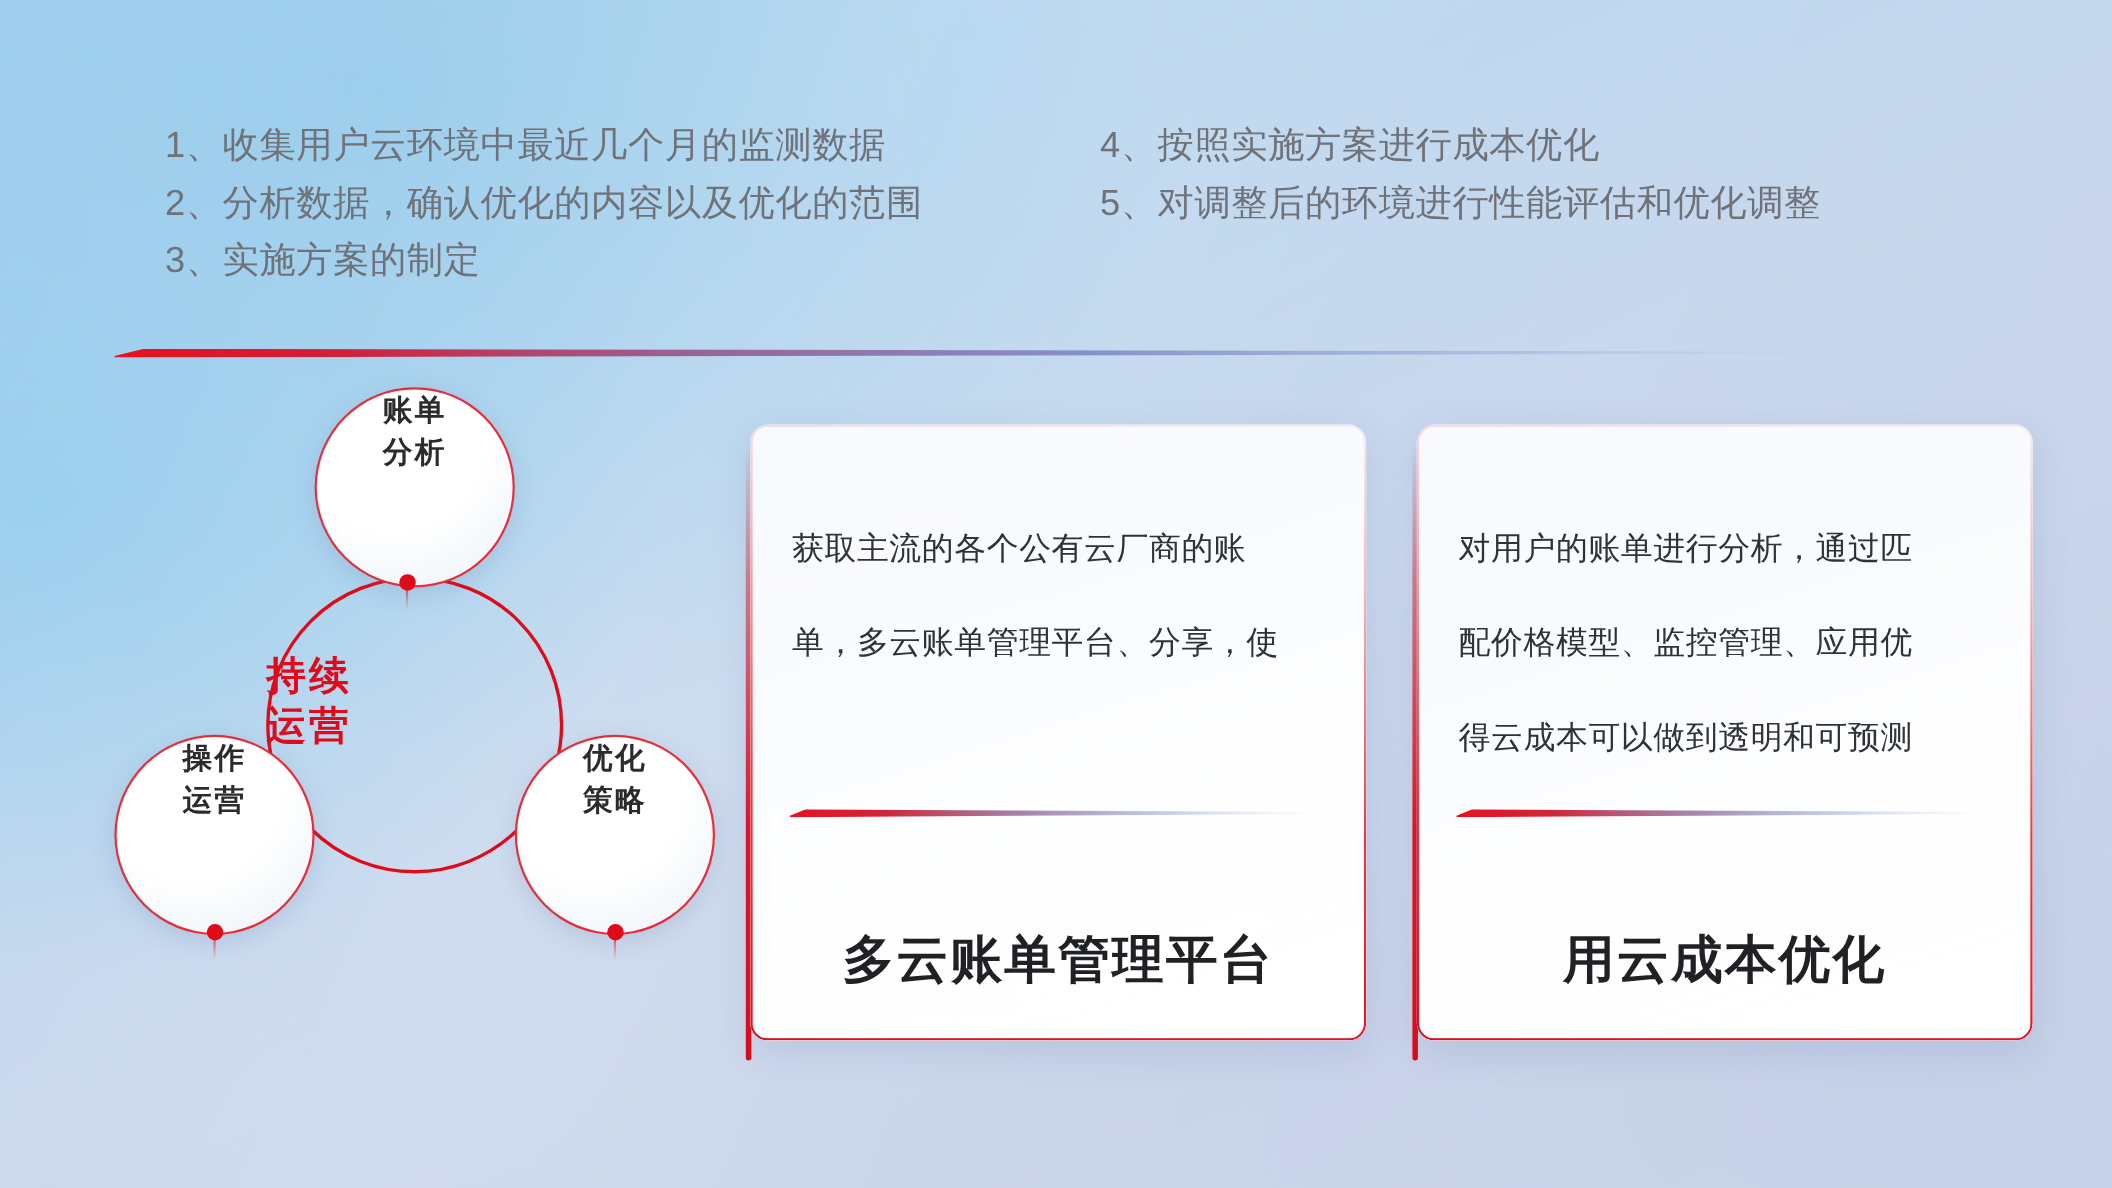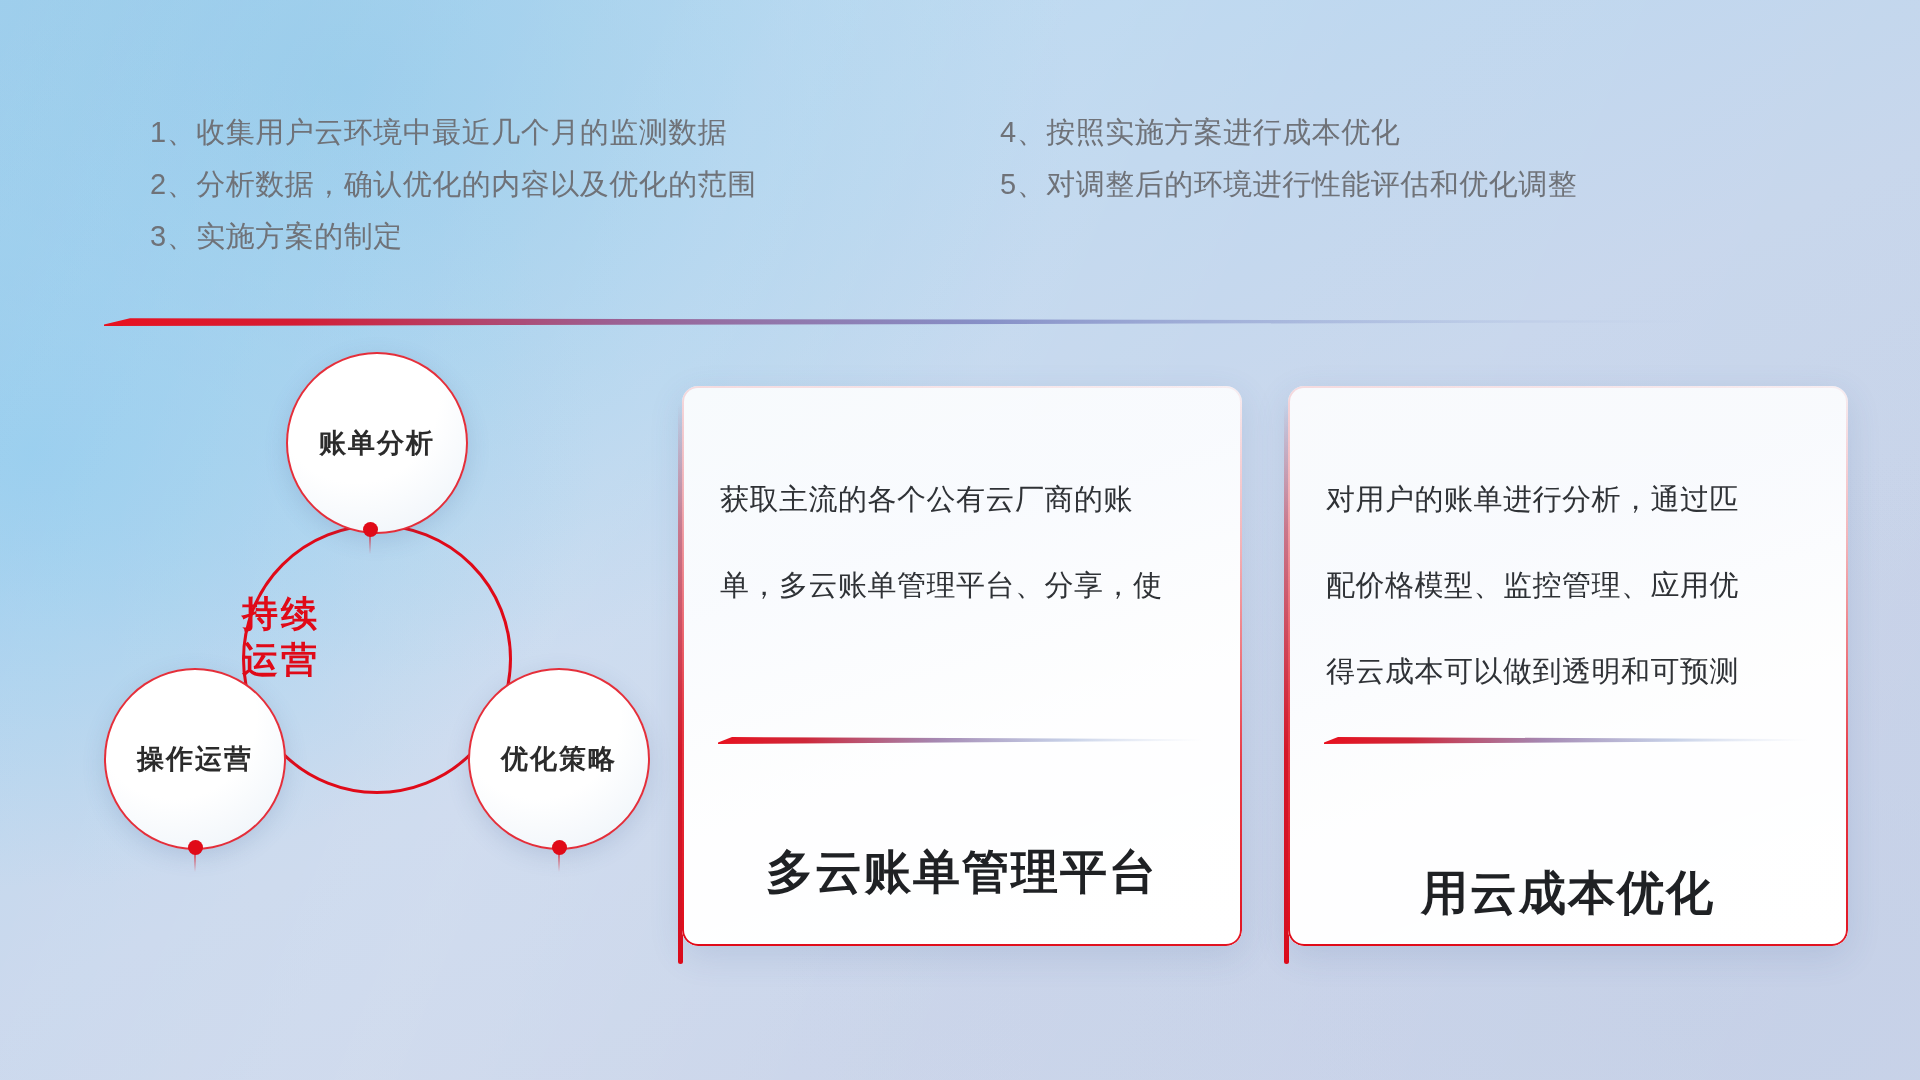--- a/index.html
+++ b/index.html
@@ -45,21 +45,21 @@
     z-index: 4;
   }
   .steps-col {
     position: absolute;
     top: 0;
   }
   .steps-col.left  { left: 0px;   width: 760px; }
   .steps-col.right { left: 850px; width: 780px; }
 
   .step-line {
-    font-size: 29px;
+    font-size: 33px;
     line-height: 52px;
     color: #6f7278;
     letter-spacing: 0.5px;
     white-space: nowrap;
   }
   .steps-col.right .step-line { line-height: 52px; }
 
   
   .divider {
     position: absolute;
@@ -92,23 +92,22 @@
   .bubble {
     position: absolute;
     width: 182px;
     height: 182px;
     border-radius: 50%;
     box-sizing: border-box;
     border: 2px solid rgba(224,10,24,0.85);
     background: radial-gradient(circle at 38% 26%, #ffffff 0%, #ffffff 48%, #f3f7fb 78%, #e7eef6 100%);
     box-shadow: 0 6px 22px rgba(70,100,150,0.18);
     display: flex;
-    flex-direction: row;
+    flex-direction: column;
     align-items: center;
-    justify-content: center;
     z-index: 3;
   }
   .bubble .b-line {
     font-size: 27px;
     font-weight: bold;
     color: #2b2b2b;
     line-height: 38px;
     letter-spacing: 2px;
   }
   .bubble.top   { left: 190px; top: 0px; }
@@ -228,21 +227,21 @@
     left: 0;
     right: 0;
     top: 412px;
     text-align: center;
     font-size: 47px;
     font-weight: bold;
     color: #1f2124;
     letter-spacing: 2px;
     margin-top: 43px;
   }
-  .card.two .card-title { top: 433px; }
+  .card.two .card-title { top: 412px; }
 </style>
 </head>
 <body>
 
 <div id="stage">
 
   <div class="steps">
     <div class="steps-col left">
       <div class="step-line">1、收集用户云环境中最近几个月的监测数据</div>
       <div class="step-line">2、分析数据，确认优化的内容以及优化的范围</div>

